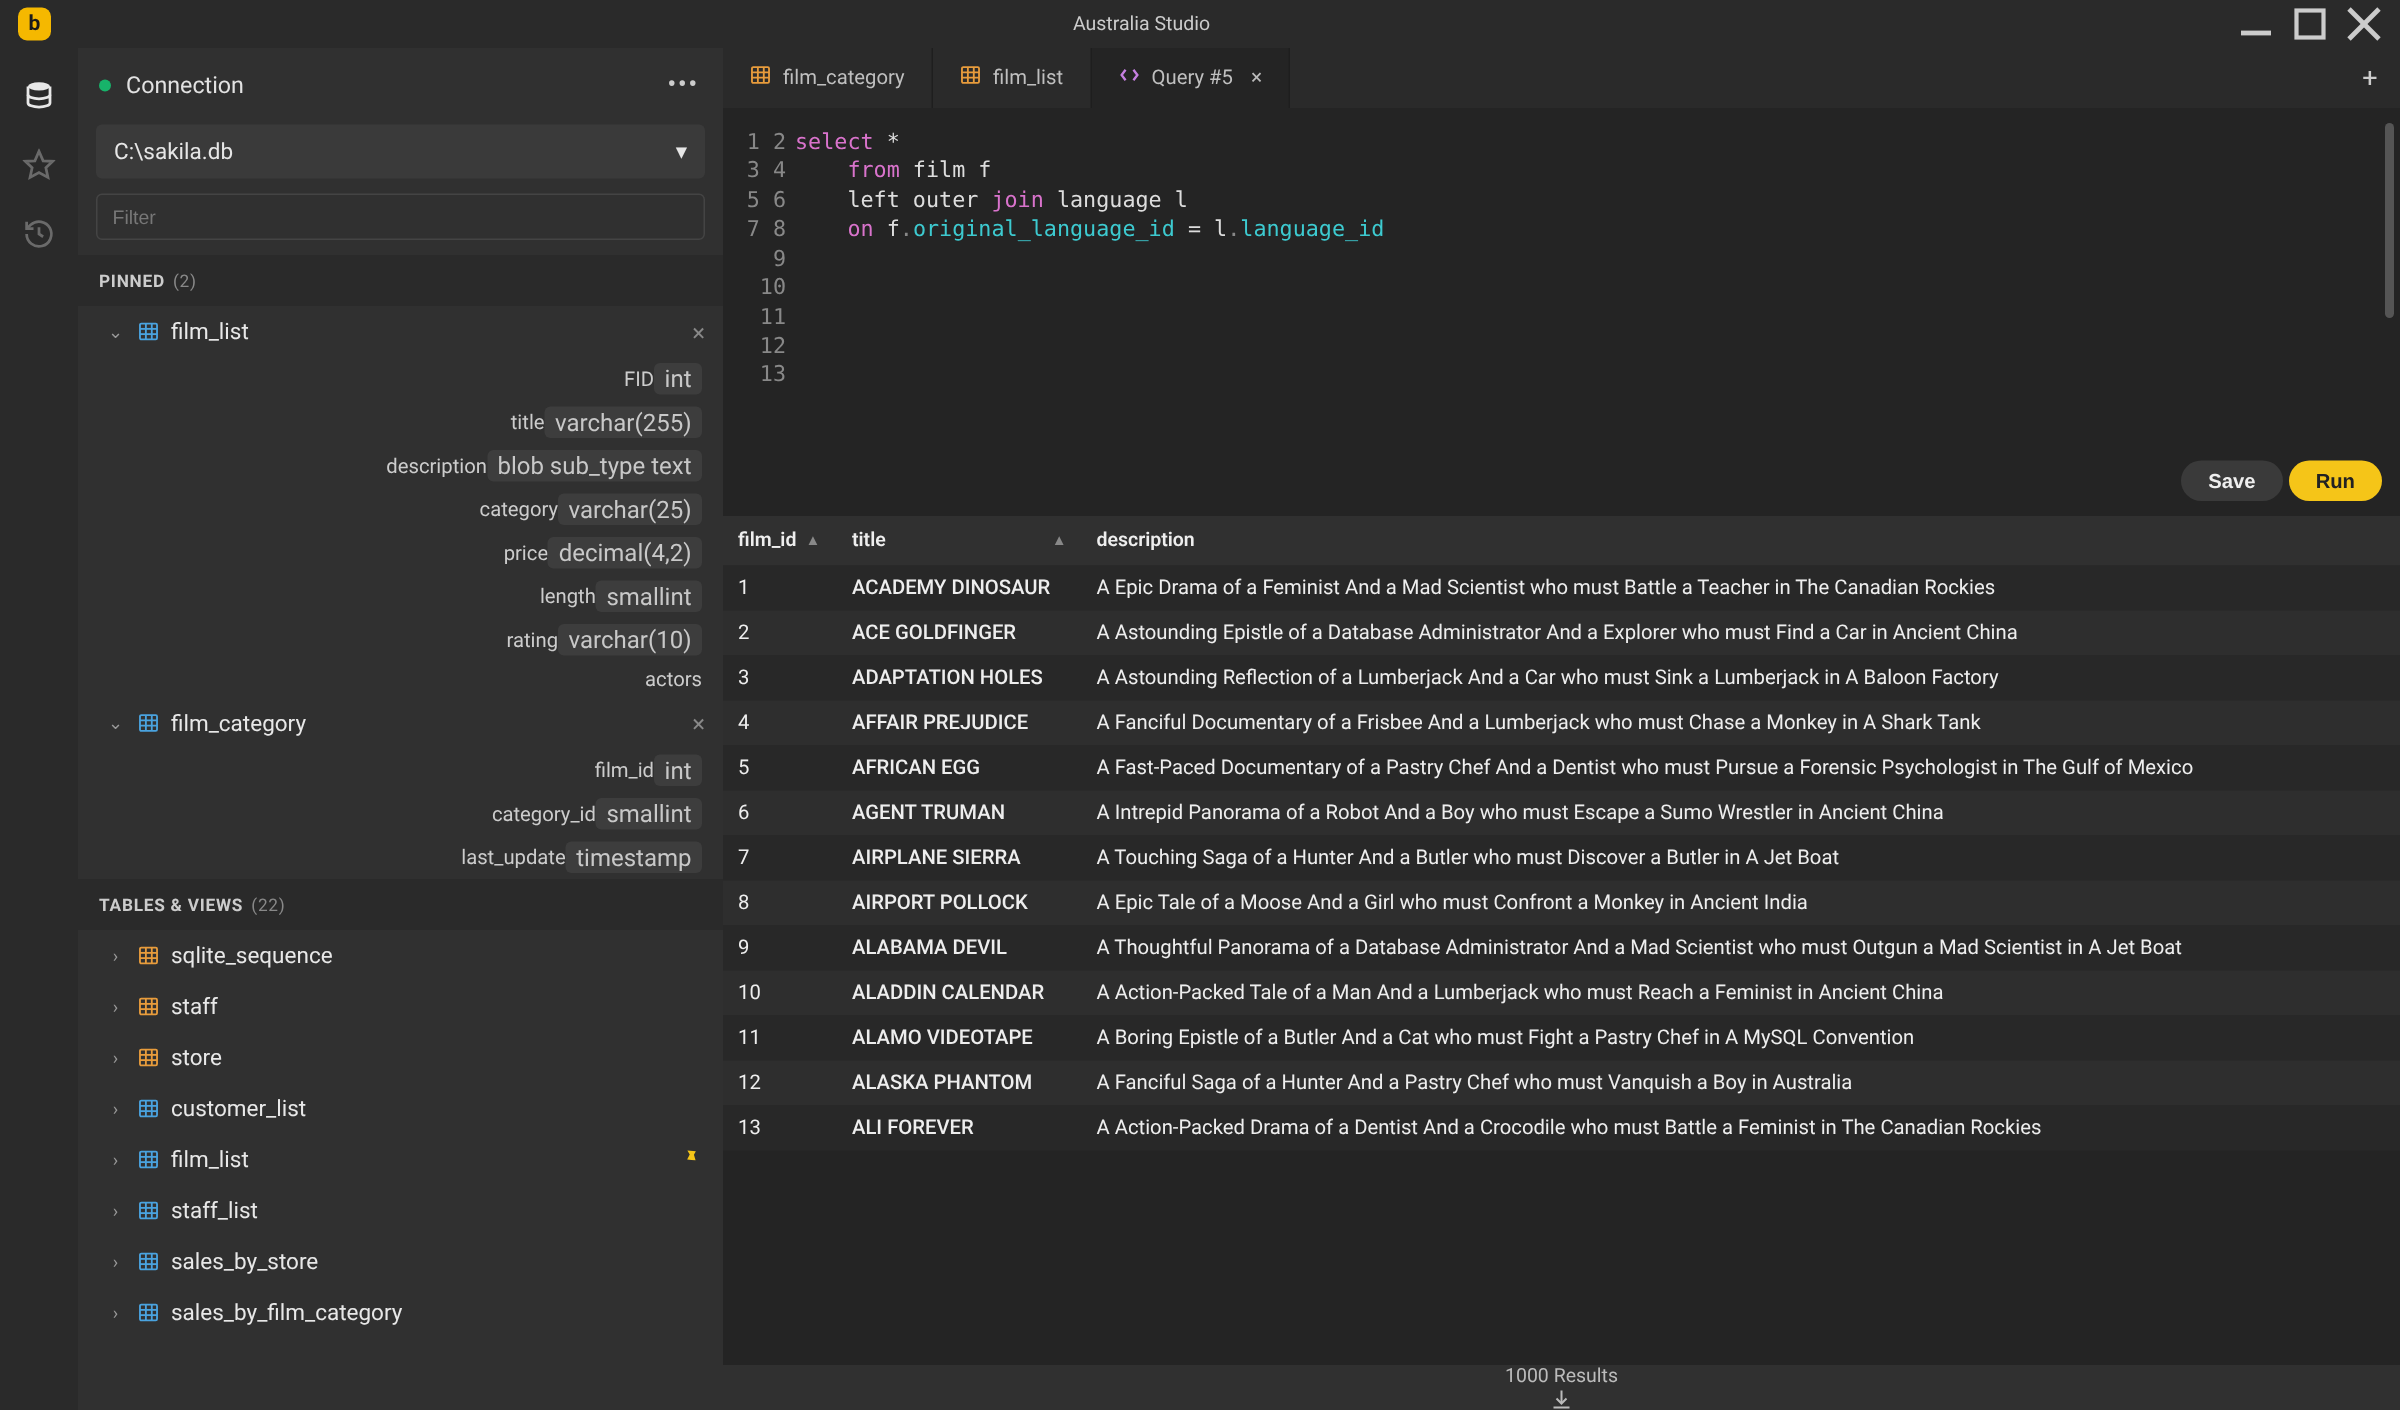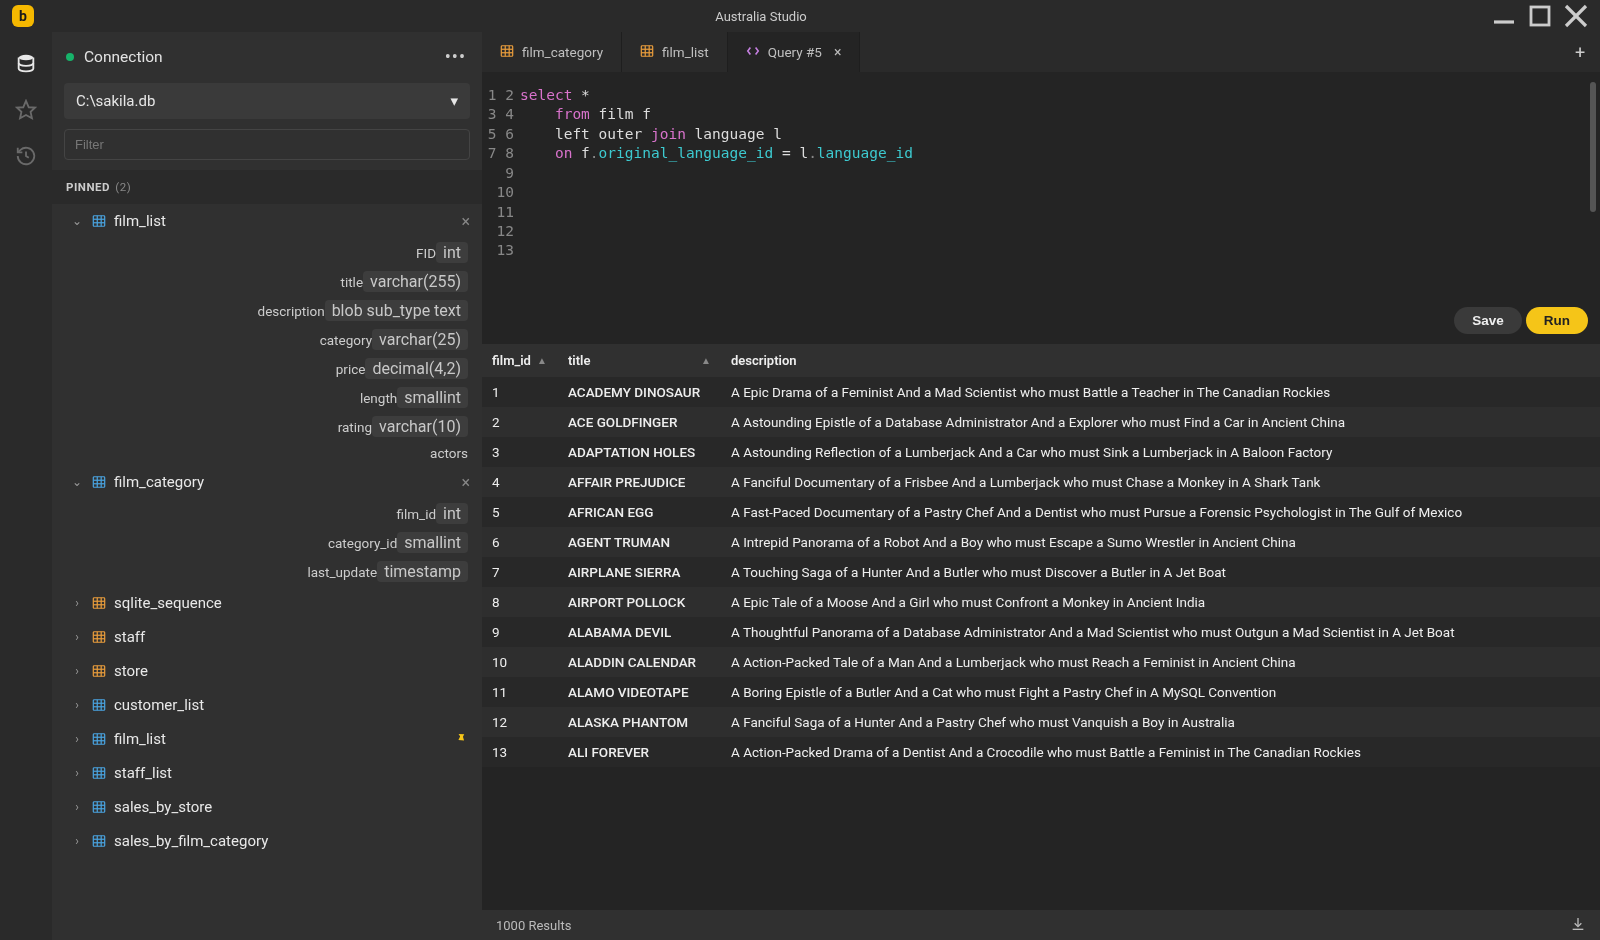--- a/index.html
+++ b/index.html
@@ -144,20 +144,21 @@
   .tabs .add-tab{width:40px;display:flex;align-items:center;justify-content:center;color:#ccc;font-size:18px;cursor:pointer;}
   
   .editor {
     height: 272px;
     display:flex;
     font-family: "SF Mono","Consolas",monospace;
     font-size: 14.5px;
     position:relative;
     overflow:hidden;
     flex-shrink:0;
+    margin-left:10px;
   }
   .gutter {
     width:38px; color:#888; text-align:right; padding:14px 6px 0 0;
     line-height:1.34;
     flex-shrink:0;
   }
   .code {
     padding:14px 0 0 0;
     line-height:1.34;
     white-space:pre;
@@ -193,21 +194,21 @@
   .trow{display:flex;font-size:13.5px;color:#eee;}
   .trow:nth-child(odd){background:#282828;}
   .trow:nth-child(even){background:#2e2e2e;}
   .td{padding:7px 10px;white-space:nowrap;overflow:hidden;text-overflow:ellipsis;}
   .td1{width:76px;}
   .td2{width:163px;font-weight:500;}
   .td3{flex:1;}
   .statusbar{
     height:30px;background:#303030;display:flex;
     align-items:center;justify-content:space-between;
-    padding:0 14px;font-size:13px;color:#bbb;flex-shrink:0;
+    padding:0 14px;font-size:13px;color:#bbb;flex-shrink:0;flex-direction:column;
   }
   .dl-icon svg{width:16px;height:16px;}
   ::-webkit-scrollbar{width:10px;height:10px;}
   ::-webkit-scrollbar-thumb{background:#4a4a4a;border-radius:5px;}
   ::-webkit-scrollbar-track{background:transparent;}
 </style>
 </head>
 <body>
 
 <div class="titlebar">
@@ -341,20 +342,23 @@
         <div class="col-row">
           <span>category_id</span>
           <span class="type-badge">smallint</span>
         </div>
         <div class="col-row">
           <span>last_update</span>
           <span class="type-badge">timestamp</span>
         </div>
       </div>
 
+    <div class="section-head">
+      <span>TABLES &amp; VIEWS</span> <span class="count">(22)</span>
+    </div>
     <div id="tables-tree" class="tree">
         <div class="tree-item expandable">
           <span class="chev">›</span>
           <span class="ticon">
             <svg viewBox="0 0 16 16" fill="none" stroke="#e89c3c" stroke-width="1.4">
               <rect x="1.5" y="2" width="13" height="12" rx="1"></rect>
               <line x1="1.5" y1="6" x2="14.5" y2="6"></line>
               <line x1="1.5" y1="10" x2="14.5" y2="10"></line>
               <line x1="6" y1="2" x2="6" y2="14"></line>
               <line x1="10.5" y1="2" x2="10.5" y2="14"></line>

